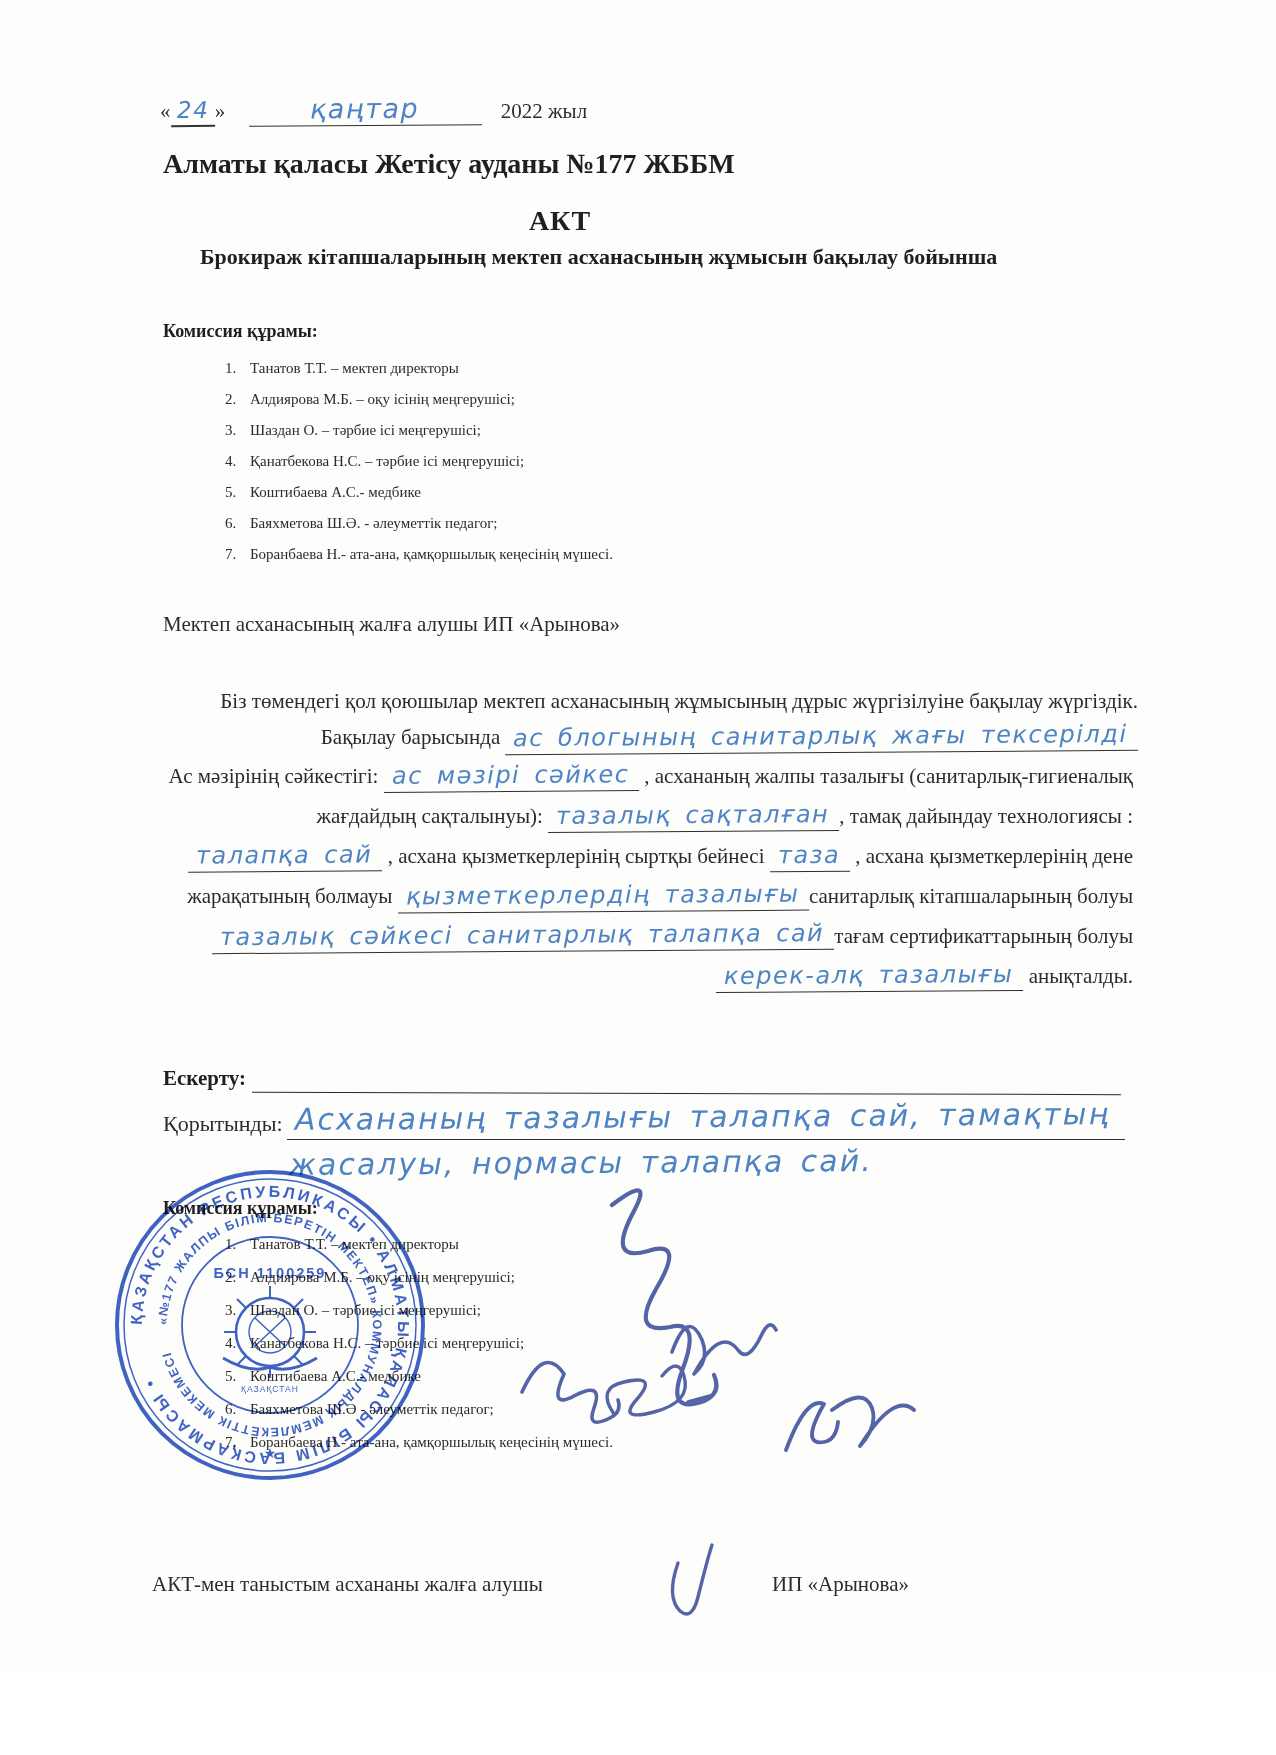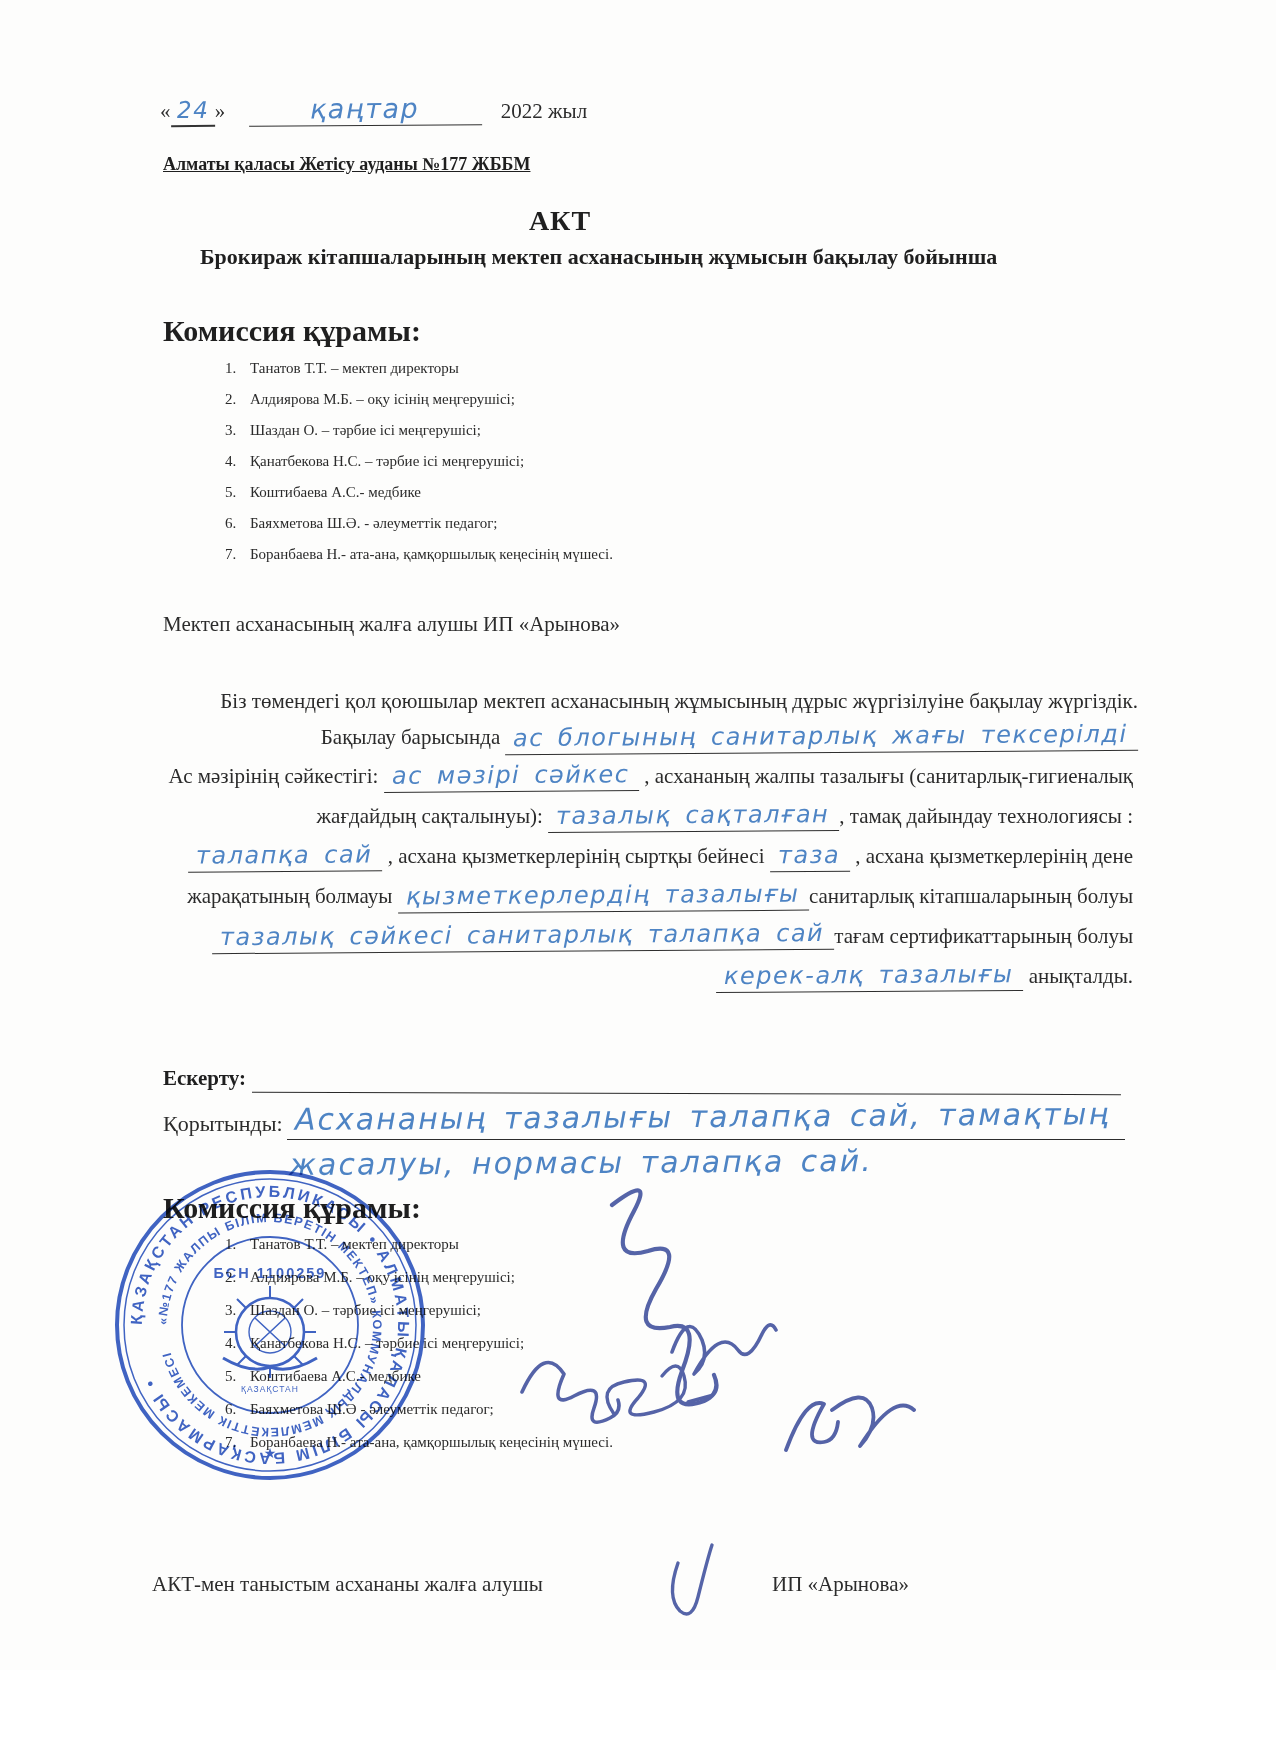--- a/index.html
+++ b/index.html
@@ -9,24 +9,24 @@
     margin:0 auto;
     background:#fdfdfc;
     overflow:hidden;
     font-family:"Liberation Serif", serif;
     color:#2b2b2b;
   }
   .abs{position:absolute;}
   
   .print{font-size:21px;line-height:32px;color:#2c2c2c;}
   .bold{font-weight:bold;color:#1f1f1f;}
-  .org-title{font-size:18px;text-decoration:underline;}
+  .org-title{font-size:28px;}
   .akt{font-size:28px;letter-spacing:1px;}
   .subtitle{font-size:22px;}
-  .heading{font-size:30px;}
+  .heading{font-size:18px;}
   
   .hw{
     font-family:"DejaVu Sans", sans-serif;
     font-style:italic;
     color:#4e84c4;
     font-size:24px;
     letter-spacing:1.5px;
     word-spacing:5px;
     display:inline-block;
     padding:0 10px 1px 8px;

